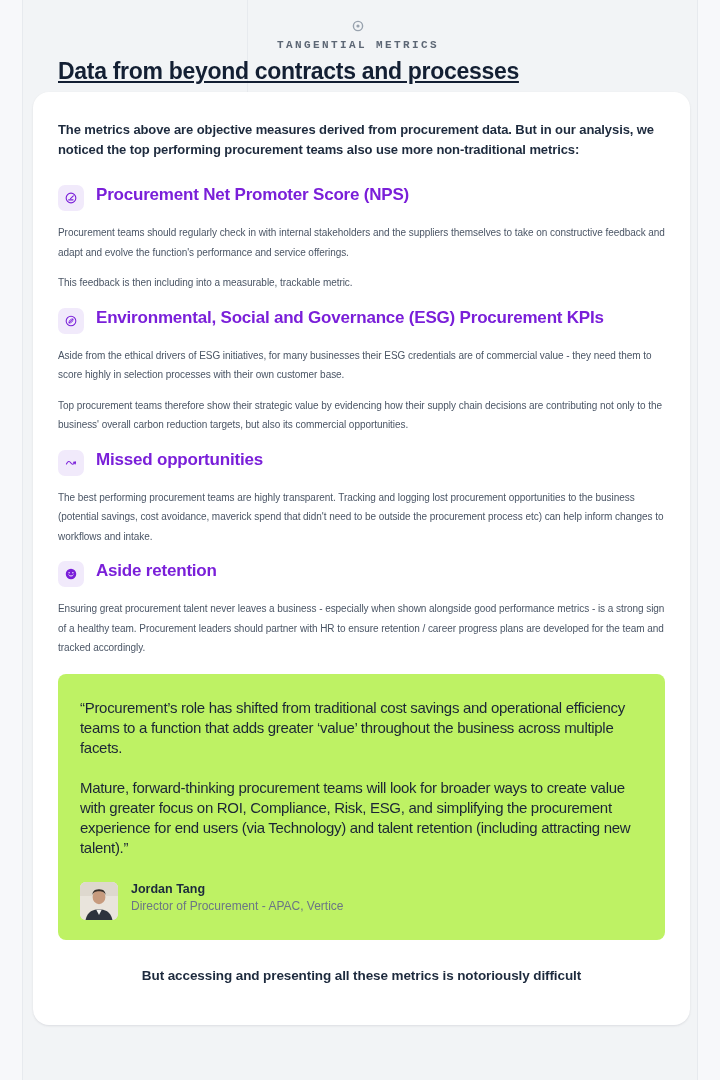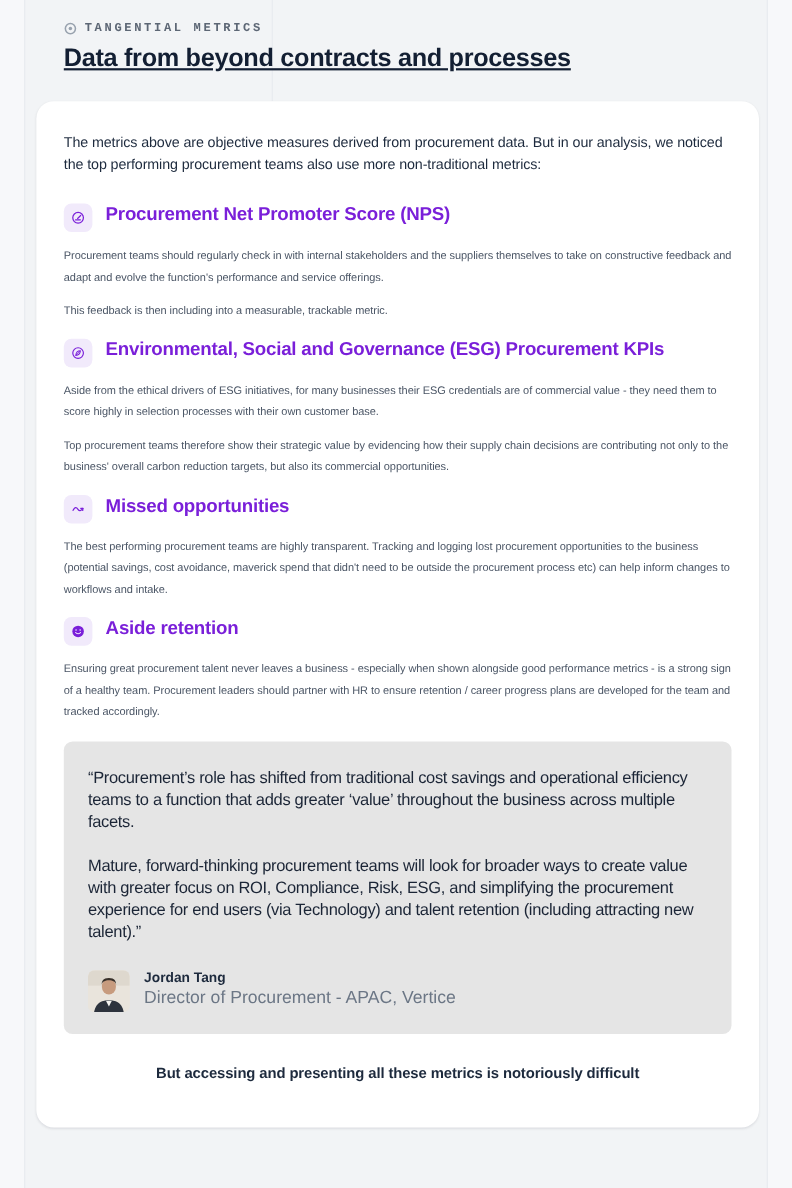--- a/index.html
+++ b/index.html
@@ -17,39 +17,39 @@
   .guide.g1 { left:22px;  height:100%; }
   .guide.g2 { left:247px; height:92px; }
   .guide.g3 { left:697px; height:100%; }
 
   
   .page-header { position:absolute; left:58px; top:20px; width:600px; }
   .eyebrow {
     display:flex; align-items:center; gap:7px;
     font-family:"Liberation Mono", monospace;
     font-size:11px; font-weight:bold; letter-spacing:2.4px;
-    color:#5d6775; text-transform:uppercase;
+    color:#5d6775; text-transform:uppercase;flex-direction:column;
   }
   .eyebrow svg { flex:0 0 auto; }
   .page-title {
     margin-top:7px;
     font-size:23px; font-weight:700; letter-spacing:-0.3px;
     color:#131f33;
     text-decoration:underline;
   }
 
   
   .card {
     position:absolute; left:33px; top:92px; width:657px;
     background:#ffffff; border-radius:16px;
     box-shadow:0 1px 3px rgba(16,24,40,0.06), 0 1px 2px rgba(16,24,40,0.04);
     padding:28px 25px 40px;
   }
   .intro {
-    font-size:13px; font-weight:400; letter-spacing:-0.1px;
+    font-size:13px; font-weight:700; letter-spacing:-0.1px;
     line-height:19.5px; color:#1d2a3d;
     margin-bottom:26px;
   }
   .section { margin-bottom:15px; }
   .section-head { display:flex; gap:12px; margin-bottom:12px; }
   .icon-chip {
     width:26px; height:26px; border-radius:7px;
     background:#f1eafb; color:#7a1fd9;
     display:flex; align-items:center; justify-content:center;
     flex:0 0 auto;
@@ -60,35 +60,35 @@
   }
   p.body {
     font-size:10px; line-height:19.5px; color:#4a5565;
     letter-spacing:-0.05px;
     margin-bottom:11px;
   }
 
   
   .quote {
     margin-top:16px;
-    background:#e5e5e5; border-radius:8px;
+    background:#bef264; border-radius:8px;
     padding:24px 22px 20px;
   }
   .quote p {
     font-size:15px; line-height:20px; letter-spacing:-0.3px;
     color:#1b2536;
     margin-bottom:20px;
   }
   .attribution { display:flex; align-items:flex-start; gap:13px; margin-top:24px; }
   .avatar {
     width:38px; height:38px; border-radius:6px; overflow:hidden;
     flex:0 0 auto; background:#e9e4dc;
   }
   .author-name { font-size:12.5px; font-weight:700; color:#1d2a3d; }
-  .author-role { font-size:16px; color:#6b7685; margin-top:3px; }
+  .author-role { font-size:12px; color:#6b7685; margin-top:3px; }
 
   .outro {
     margin-top:26px;
     font-size:13.5px; font-weight:700; letter-spacing:-0.1px;
     line-height:19.5px; color:#1d2a3d;text-align:center;
   }
 </style>
 </head>
 <body>
 

